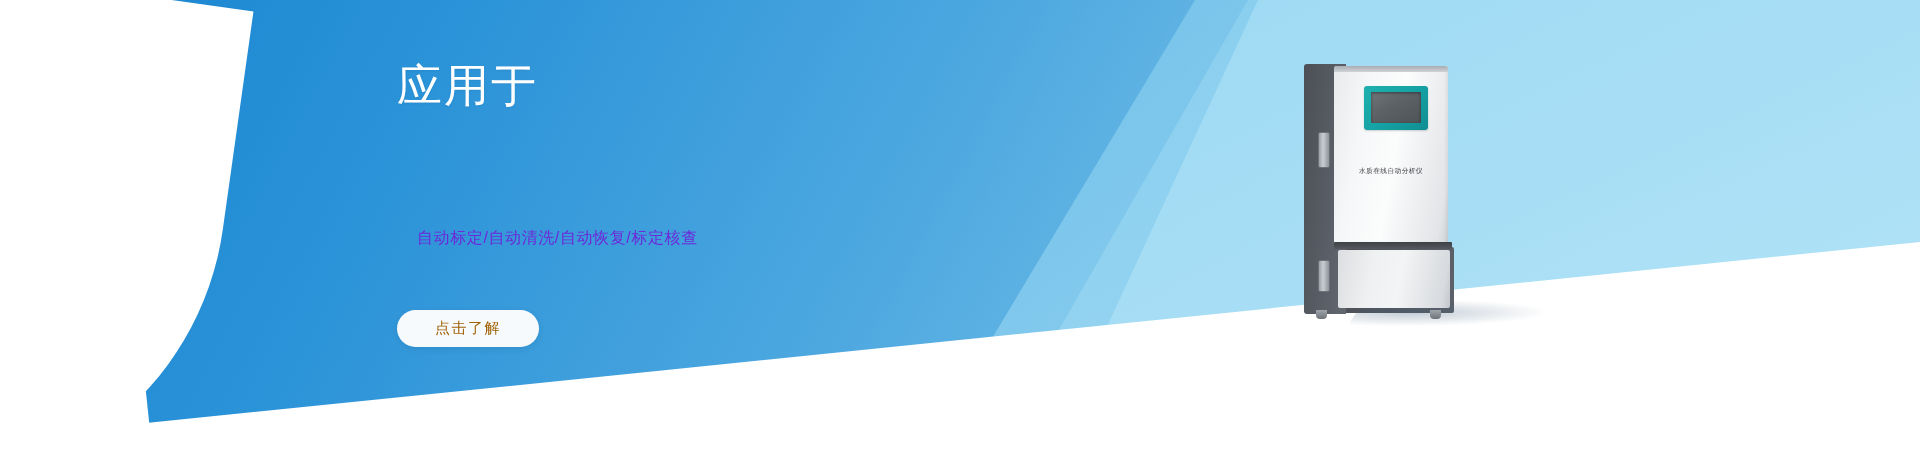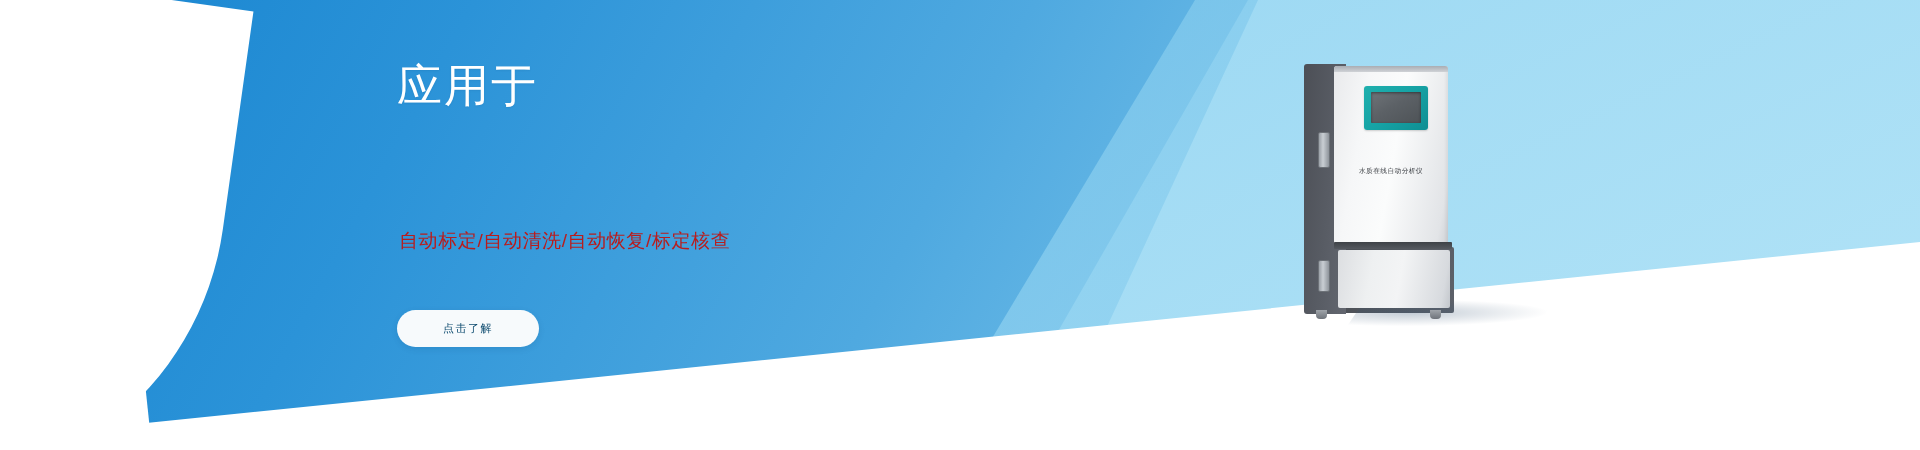--- a/index.html
+++ b/index.html
@@ -63,33 +63,33 @@
     color:#ffffff;
     font-size:45px;
     line-height:60px;
     font-weight:400;
     letter-spacing:2px;
     white-space:nowrap;
     text-shadow:0 1px 2px rgba(0,60,110,.10);
   }
   .headline .l2{display:block;}
   .subtitle{
-    position:absolute;top:228px;left:2px;
-    color:#b91c1c;
-    font-size:19px;
+    position:absolute;top:228px;left:20px;
+    color:#6d28d9;
+    font-size:16px;
     letter-spacing:.6px;
     white-space:nowrap;
   }
   .cta{
     position:absolute;top:310px;left:0;
     width:142px;height:37px;
     background:#f7fafc;
     border:none;border-radius:19px;
-    color:#0c4a6e;
-    font-size:11px;
+    color:#a16207;
+    font-size:15px;
     letter-spacing:1.5px;
     font-family:"Liberation Sans","DejaVu Sans",sans-serif;
     cursor:pointer;
     box-shadow:0 2px 6px rgba(0,60,110,.12);
     display:flex;align-items:center;justify-content:center;
   }
   
   .device-wrap{
     position:absolute;left:1304px;top:64px;width:176px;height:262px;
     z-index:5;

